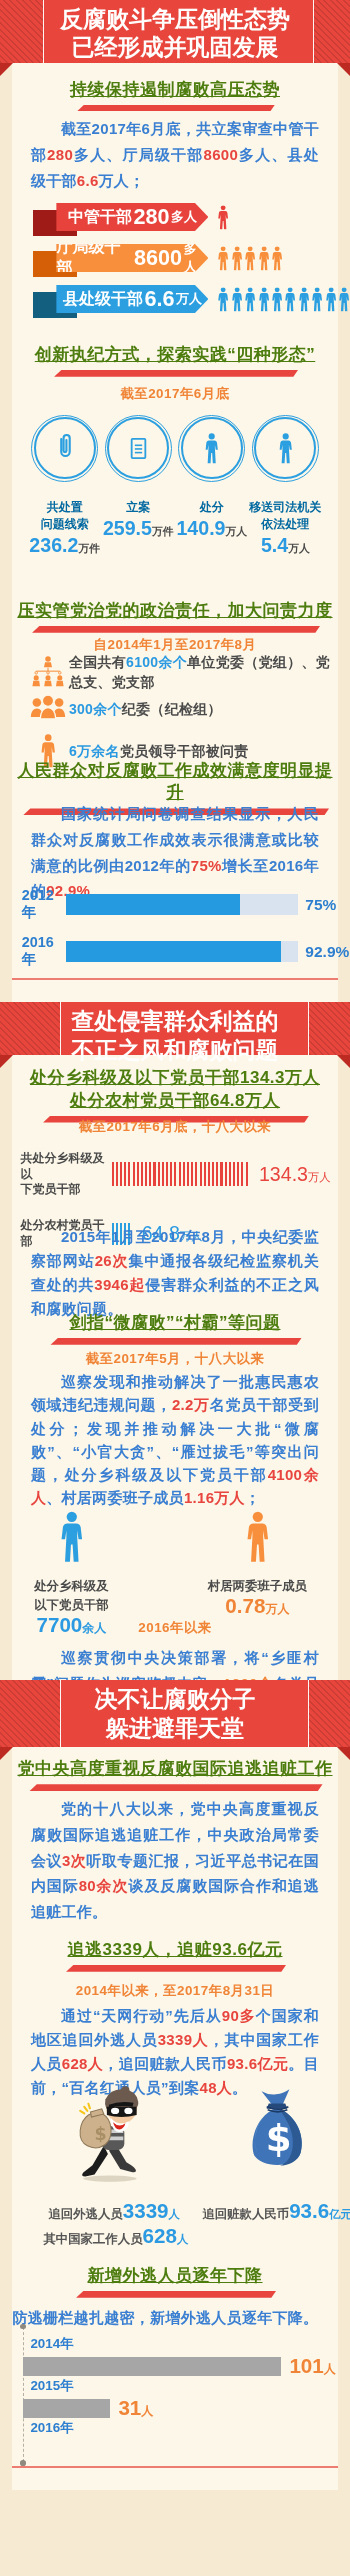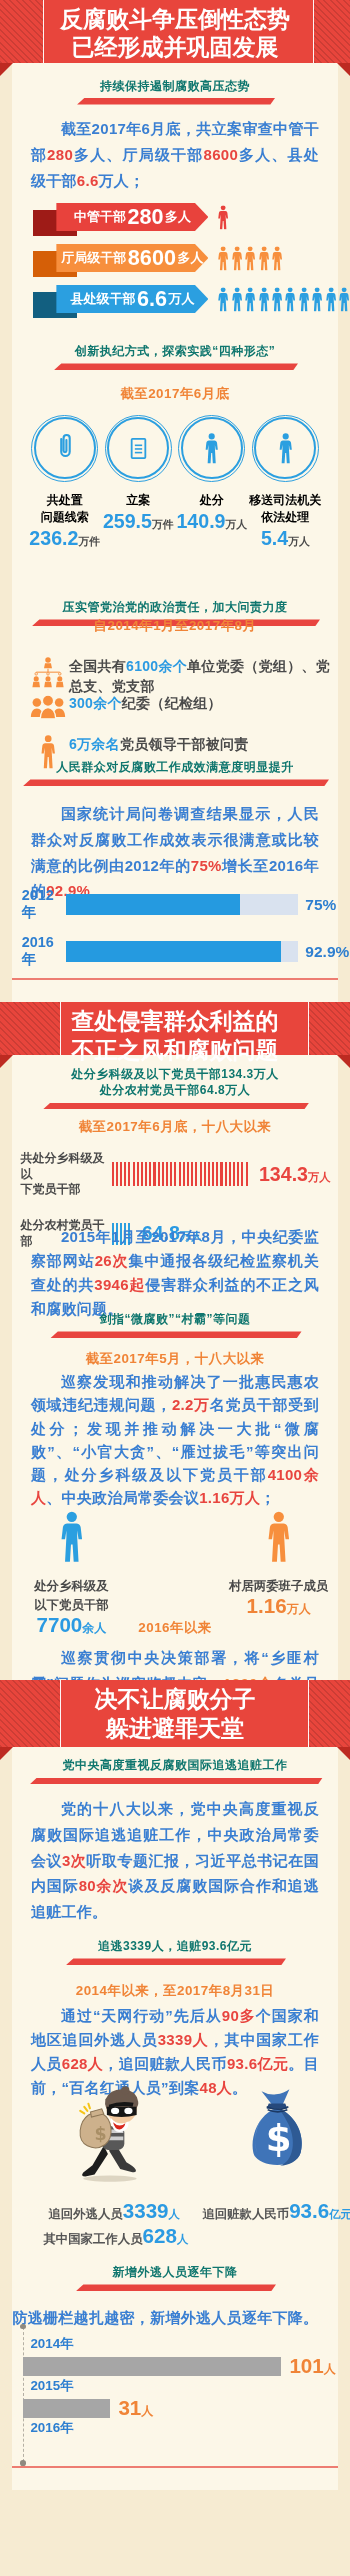--- a/index.html
+++ b/index.html
@@ -16,70 +16,70 @@
   .b23 .btxt{font-size:23px;line-height:29px;padding-top:5.2px;}
   .fold-l{position:absolute;top:100%;left:0;width:0;height:0;
         border-top:13.4px solid #bd2a21;border-right:13px solid transparent;}
   .fold-r{position:absolute;top:100%;right:0;width:0;height:0;
         border-top:13.4px solid #bd2a21;border-left:13px solid transparent;}
   
   .sec{position:relative;margin:0 12.4px;background:#fcf7e8;}
   .abs{position:absolute;left:0;right:0;}
   .pad{padding:0 18.5px;}
   
-  .h-red{font-size:12px;font-weight:bold;color:#0f766e;text-align:center;letter-spacing:0.5px;line-height:1.32;}
+  .h-red{font-size:17px;font-weight:bold;color:#4d7c0f;text-align:center;letter-spacing:0.5px;line-height:1.32;text-decoration:underline;}
   .h-ul{height:6.7px;background:#e8453f;margin:3.6px auto 0;
         clip-path:polygon(9.3px 0,100% 0,calc(100% - 4.6px) 100%,2.1px 100%);}
   .sub-orange{font-size:13.4px;font-weight:bold;color:#f08437;text-align:center;letter-spacing:0.5px;}
   .para{font-size:15px;font-weight:bold;color:#3a7fd2;line-height:1.72;text-indent:2em;
         letter-spacing:0.3px;text-align:justify;}
   .seg-red{color:#e8453f;} .seg-orange{color:#f08437;} .seg-blue{color:#2b9ae2;}
   .divider{height:2.1px;background:#ed7d72;}
   
   .rib{position:relative;height:28px;margin-bottom:13px;}
   .rib-back{position:absolute;left:20.6px;top:7.2px;width:44px;height:26px;}
   .rib-main{position:absolute;left:44px;top:0;height:28px;width:152px;display:flex;align-items:center;
         justify-content:center;color:#fff;font-weight:bold;
         clip-path:polygon(0 0,calc(100% - 13.4px) 0,100% 50%,calc(100% - 13.4px) 100%,0 100%);}
-  .rib-main .rl{font-size:13px;} .rib-main .rn{font-size:21.6px;margin:0 1.5px;line-height:1;} .rib-main .rs{font-size:13px;font-family:Liberation Serif, serif;}
+  .rib-main .rl{font-size:16px;} .rib-main .rn{font-size:21.6px;margin:0 1.5px;line-height:1;} .rib-main .rs{font-size:13px;font-family:Liberation Serif, serif;}
   .rib-people{position:absolute;left:206px;top:1.5px;display:flex;gap:3.1px;align-items:flex-start;}
   .pico{width:10.3px;height:25px;}
   .c-red{color:#e8423c;fill:#e8423c;} .c-orange{color:#f78f3d;fill:#f78f3d;} .c-blue{color:#2b9fe0;fill:#2b9fe0;}
   .bk-red{background:#9e1b17;} .bk-orange{background:#d55f07;} .bk-blue{background:#125f80;}
   .bg-red{background:#e8423c;} .bg-orange{background:#f78f3d;} .bg-blue{background:#2b9fe0;}
   
   .circles{display:flex;justify-content:space-between;padding:0 15.5px;}
   .ccell{width:75px;text-align:center;}
   .cring{position:relative;width:58px;height:58px;margin:3.1px auto 0;border:2.6px solid #2b9fe0;border-radius:50%;
         display:flex;align-items:center;justify-content:center;background:transparent;}
   .cring:after{content:"";position:absolute;inset:-4.6px;border:1px solid #2b9fe0;border-radius:50%;}
-  .clabel{margin-top:13px;font-size:12px;font-weight:bold;color:#000000;line-height:1.4;}
+  .clabel{margin-top:20px;font-size:12px;font-weight:bold;color:#0369a1;line-height:1.4;}
   .cnum{font-size:19.6px;font-weight:bold;color:#2b9ae2;line-height:1.25;}
   .cunit{font-size:10.8px;color:#4a4a4a;}
   
-  .item{position:absolute;left:15.5px;right:3px;display:flex;align-items:flex-start;}
+  .item{position:absolute;left:15.5px;right:3px;display:flex;align-items:center;}
   .item .iico{width:41px;flex:0 0 41px;text-align:center;}
   .item .itxt{font-size:14px;font-weight:bold;color:#4a4a4a;letter-spacing:0.3px;line-height:1.4;}
   
   .s-row{display:flex;align-items:center;margin-bottom:12px;padding-left:4.1px;}
   .s-year{width:44px;font-size:14.4px;font-weight:bold;color:#2e7fd0;flex:0 0 44px;}
   .s-track{width:232px;height:20.6px;background:#d9e2ef;flex:0 0 232px;}
   .s-fill{height:100%;background:#259ae0;}
   .s-val{margin-left:7.7px;font-size:15.5px;font-weight:bold;color:#2e7fd0;}
   
   .t-row{display:flex;align-items:center;padding-left:8.2px;}
   .t-label{width:91px;flex:0 0 91px;font-size:12px;font-weight:bold;color:#4a4a4a;line-height:1.3;}
   .t-bars{display:flex;gap:2.1px;align-items:center;}
   .t-bar{width:2.1px;height:24px;}
   .t-bar.blue{height:21.6px;}
-  .t-num{margin-left:11.3px;font-size:19.6px;font-weight:bold;line-height:1;}
+  .t-num{margin-left:11.3px;font-size:19.6px;font-weight:normal;line-height:1;}
   .t-unit{font-size:11.3px;}
   .t-red{color:#e8453f;} .t-blue{color:#2b9ae2;}
   
-  .figs{display:flex;justify-content:space-between;gap:45px;}
+  .figs{display:flex;justify-content:flex-start;gap:68px;}
   .fcell{width:118px;text-align:center;}
   .bigperson{width:21.6px;height:58px;}
   .flabel{margin-top:9.3px;font-size:12.4px;font-weight:bold;color:#4a4a4a;line-height:1.5;}
   .fnum{font-size:20.6px;font-weight:bold;line-height:1;} .funit{font-size:12px;font-weight:bold;}
   .o{color:#f08437;} .bl{color:#2b9ae2;}
   
   .stat{position:absolute;white-space:nowrap;font-size:12.4px;font-weight:bold;color:#555;}
   .stat .n{font-size:20.6px;color:#2b9ae2;} .stat .u{font-size:11.3px;color:#2b9ae2;}
   
   .e-chart{position:absolute;left:0;right:0;}
@@ -266,21 +266,21 @@
             <div>依法处理</div>
           </div>
         <div class="cnum"><span>5.4</span><span class="cunit">万人</span></div>
       </div>
     </div>
 
     <div class="abs" style="top:537px">
       <div class="h-red">压实管党治党的政治责任，加大问责力度</div>
       <div class="h-ul" style="width:290px"></div>
     </div>
-    <div class="abs" style="top:554px">
+    <div class="abs" style="top:573px">
       <div class="sub-orange">自2014年1月至2017年8月</div>
     </div>
 
     <div class="item" style="top:594px;height:31px">
       <span class="iico">
         <svg width="34" height="32" viewBox="0 0 80 76" class="c-orange">
             <circle cx="40" cy="7" r="6.5"></circle>
             <path d="M33 15 h14 l2.5 12 h-19 z"></path>
             <line x1="40" y1="28" x2="40" y2="36" stroke="#f78f3d" stroke-width="2.5"></line>
             <line x1="12" y1="36" x2="68" y2="36" stroke="#f78f3d" stroke-width="2.5"></line>
@@ -439,40 +439,40 @@
 
     <div class="abs" style="top:257px">
       <div class="h-red">剑指“微腐败”“村霸”等问题</div>
       <div class="h-ul" style="width:253px"></div>
     </div>
     <div class="abs" style="top:295px">
       <div class="sub-orange">截至2017年5月，十八大以来</div>
     </div>
 
     <div class="abs pad" style="top:315px">
-      <div class="para" style="line-height:1.55"><span>巡察发现和推动解决了一批惠民惠农领域违纪违规问题，</span><span class="seg-red">2.2万</span><span>名党员干部受到处分；发现并推动解决一大批“微腐败”、“小官大贪”、“雁过拔毛”等突出问题，处分乡科级及以下党员干部</span><span class="seg-red">4100余人</span><span>、中央政治局常委会议</span><span class="seg-red">1.16万人</span><span>；</span></div>
+      <div class="para" style="line-height:1.55"><span>巡察发现和推动解决了一批惠民惠农领域违纪违规问题，</span><span class="seg-red">2.2万</span><span>名党员干部受到处分；发现并推动解决一大批“微腐败”、“小官大贪”、“雁过拔毛”等突出问题，处分乡科级及以下党员干部</span><span class="seg-red">4100余人</span><span>、村居两委班子成员</span><span class="seg-red">1.16万人</span><span>；</span></div>
     </div>
 
     <div class="abs figs" style="top:453px">
       <div class="fcell">
         <svg class="bigperson c-blue" viewBox="0 0 40 96">
             <use href="#person" xlink:href="#person"></use>
           </svg>
         <div class="flabel">
           <div>处分乡科级及</div>
           <div><span>以下党员干部</span><span class="fnum bl">7700</span><span class="funit bl">余人</span></div>
         </div>
       </div>
       <div class="fcell">
         <svg class="bigperson c-orange" viewBox="0 0 40 96">
             <use href="#person" xlink:href="#person"></use>
           </svg>
         <div class="flabel">
           <div>村居两委班子成员</div>
-          <div><span class="fnum o">1.16</span><span class="funit o">万人</span></div>
+          <div><span class="fnum o">0.78</span><span class="funit o">万人</span></div>
         </div>
       </div>
     </div>
 
     <div class="abs" style="top:564px">
       <div class="sub-orange">2016年以来</div>
     </div>
 
     <div class="abs pad" style="top:590px">
       <div class="para"><span>巡察贯彻中央决策部署，将“乡匪村霸”问题作为巡察监督内容，</span><span class="seg-orange">1200余</span><span>名党员干部受到处分。</span></div>

